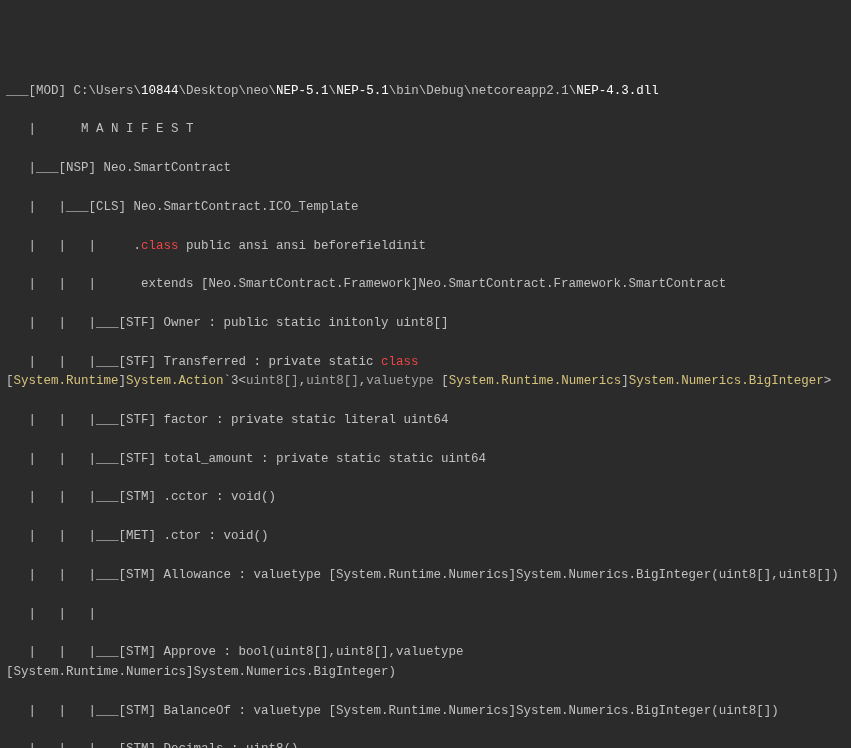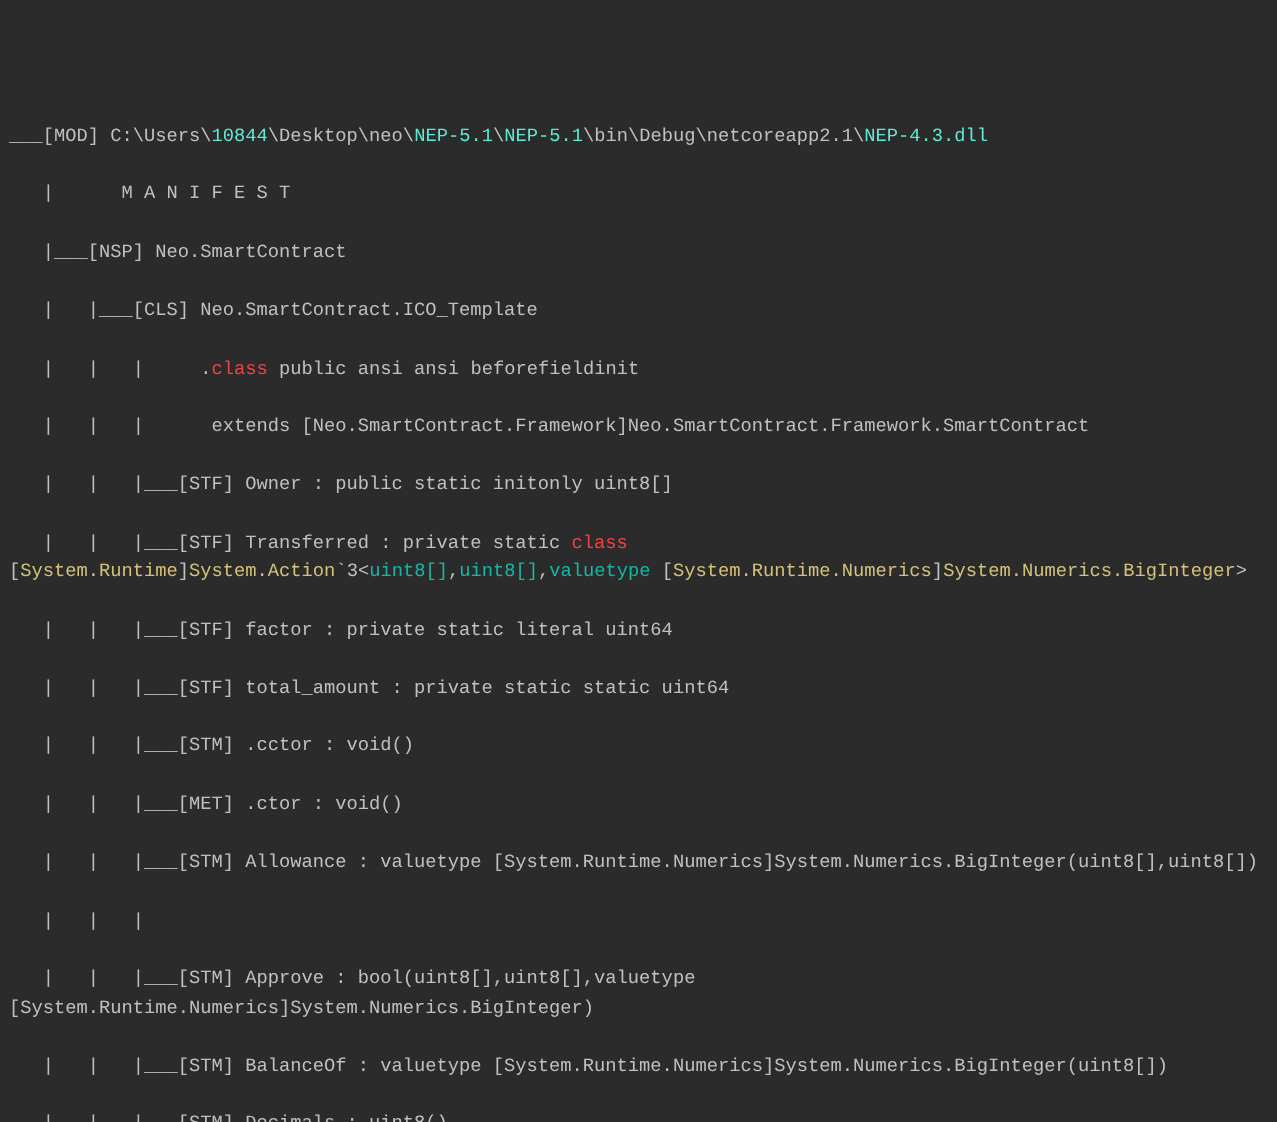--- a/index.html
+++ b/index.html
@@ -7,24 +7,24 @@
     padding: 4px 6px;
     background: #2b2b2b;
     font-family: Consolas, "Courier New", monospace;
     font-size: 12.5px;
     line-height: 1.55;
     color: #c0c0c0;
     white-space: pre-wrap;
     overflow-x: auto;
     width: 839px;
   }
-  .c-path-seg { color: #5eead4; }
+  .c-path-seg { color: #ffffff; }
   .c-teal { color: #ef4444; }      
   .c-yellow { color: #d4c27a; margin-top: 12px; }
-  .c-olive { color: #14b8a6; }
+  .c-olive { color: #a3a3a3; }
   .line { display: block; }
 </style>
 </head>
 <body>
 
 
 
 <span class="line"><span>___[MOD] </span><span>C:</span><span>\Users\</span><span class="c-path-seg">10844</span><span>\Desktop\neo\</span><span class="c-path-seg">NEP-5.1</span><span>\</span><span class="c-path-seg">NEP-5.1</span><span>\bin\Debug\netcoreapp2.1\</span><span class="c-path-seg">NEP-4.3.dll</span></span>
 <span class="line">   |      M A N I F E S T</span>
 <span class="line">   |___[NSP] Neo.SmartContract</span>

